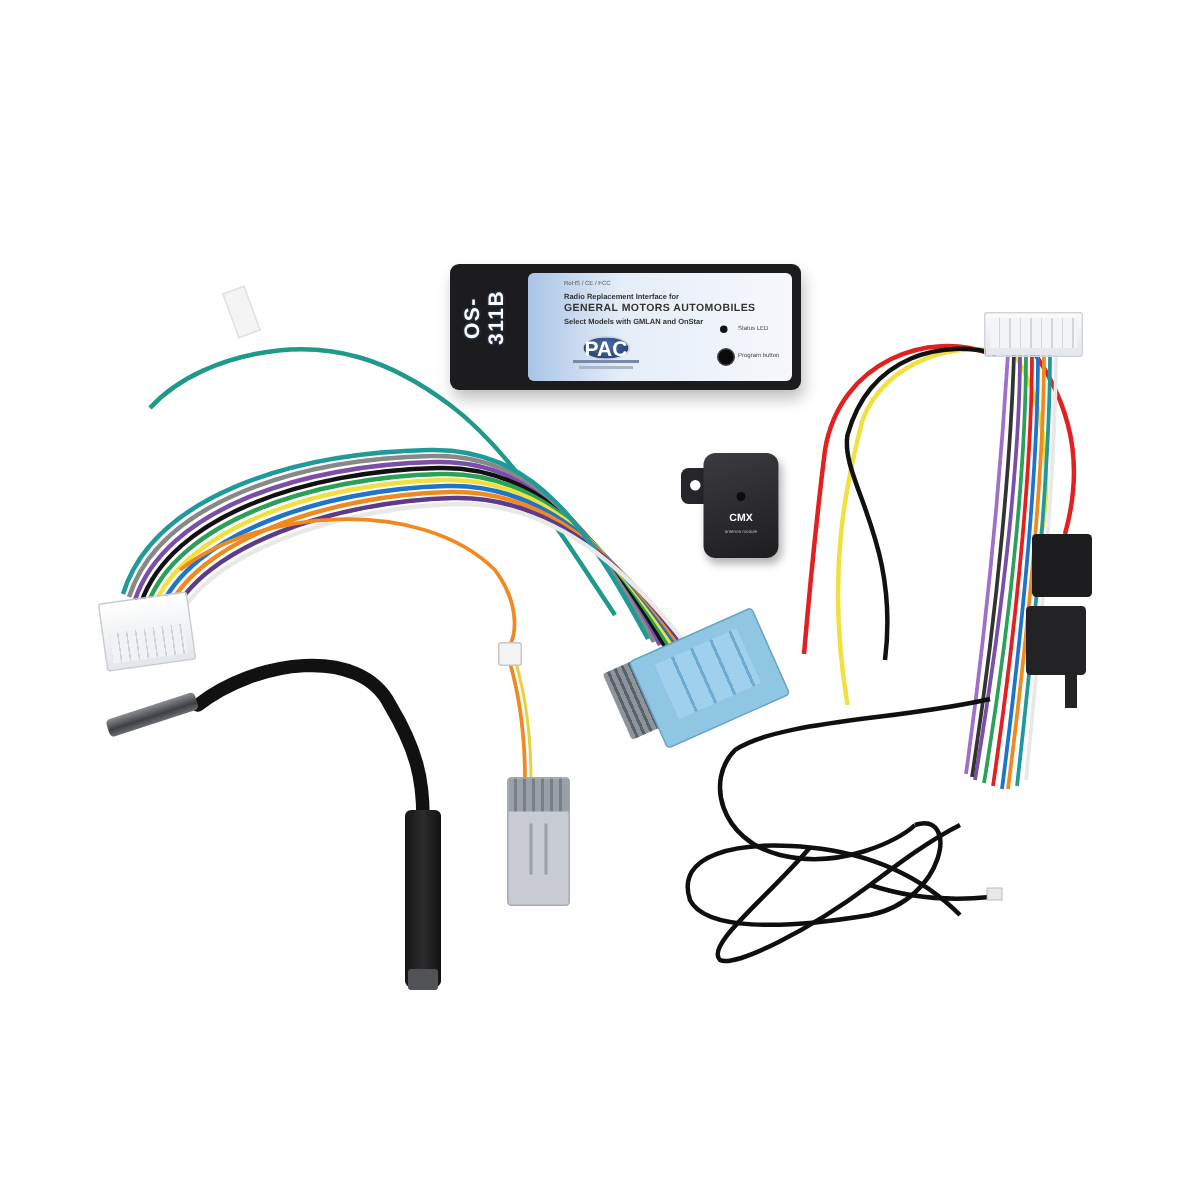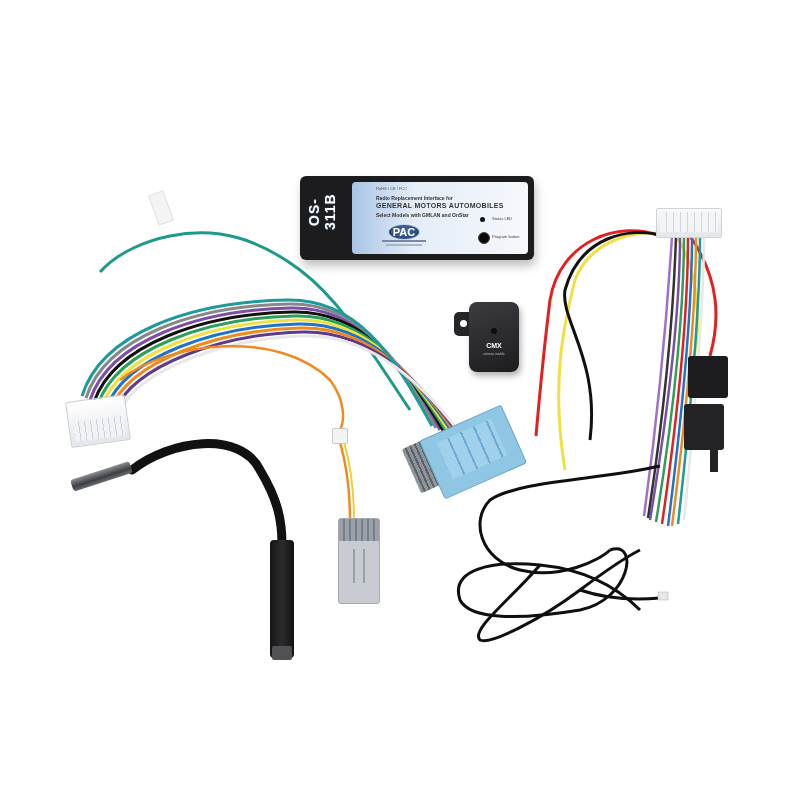--- a/index.html
+++ b/index.html
@@ -8,21 +8,21 @@
   svg.wires { position: absolute; left: 0; top: 0; width: 800px; height: 800px; }
 
   
   .module { position: absolute; left: 300px; top: 176px; width: 234px; height: 84px; background: #1c1c1e; border-radius: 6px; box-shadow: 2px 6px 10px rgba(0,0,0,0.25); }
   .module-label { position: absolute; left: 52px; top: 6px; width: 176px; height: 72px; background: linear-gradient(90deg, #a9c4e6 0%, #e4edf8 35%, #f6f8fb 100%); border-radius: 4px; }
   .model-vertical { position: absolute; left: 6px; top: 8px; width: 20px; height: 56px; writing-mode: vertical-rl; transform: rotate(180deg); color: #ffffff; font-weight: bold; font-size: 14px; letter-spacing: 1px; text-align: center; text-shadow: 0 0 2px #3a5a8a; }
   .label-small { position: absolute; left: 24px; top: 4px; font-size: 4px; color: #555; }
   .label-line1 { position: absolute; left: 24px; top: 13px; font-size: 5px; font-weight: bold; color: #333; }
   .label-line2 { position: absolute; left: 24px; top: 20px; font-size: 7px; font-weight: bold; color: #333; letter-spacing: 0.3px; }
   .label-line3 { position: absolute; left: 24px; top: 30px; font-size: 5px; font-weight: bold; color: #333; }
-  .pac-logo { position: absolute; left: 36px; top: 42px; width: 30px; height: 14px; background: radial-gradient(ellipse at 50% 40%, #4a6ea8, #1d3766); border-radius: 50%; color: #fff; font-size: 11px; font-weight: bold; text-align: center; line-height: 14px; border: 1px solid #c8d4e6; }
+  .pac-logo { position: absolute; left: 36px; top: 42px; width: 30px; height: 14px; background: radial-gradient(ellipse at 50% 40%, #4a6ea8, #1d3766); border-radius: 50%; color: #fff; font-size: 14px; font-weight: bold; text-align: center; line-height: 14px; border: 1px solid #c8d4e6; }
   .pac-sub { position: absolute; left: 30px; top: 58px; width: 44px; height: 2px; background: #7a8aa6; }
   .pac-sub2 { position: absolute; left: 34px; top: 62px; width: 36px; height: 2px; background: #aab5c8; }
   .led { position: absolute; left: 128px; top: 35px; width: 5px; height: 5px; background: #111; border-radius: 50%; }
   .led-label { position: absolute; left: 140px; top: 34px; font-size: 4px; color: #444; }
   .btn-prog { position: absolute; left: 126px; top: 50px; width: 10px; height: 10px; background: #0a0a0a; border-radius: 50%; border: 1px solid #444; }
   .btn-label { position: absolute; left: 140px; top: 52px; font-size: 4px; color: #444; }
 
   
   .cmx { position: absolute; left: 469px; top: 302px; width: 50px; height: 70px; background: linear-gradient(160deg, #3c3c40, #1d1d20); border-radius: 8px; box-shadow: 2px 4px 6px rgba(0,0,0,0.3); }
   .cmx-tab { position: absolute; left: 454px; top: 312px; width: 20px; height: 24px; background: #26262a; border-radius: 5px; }

